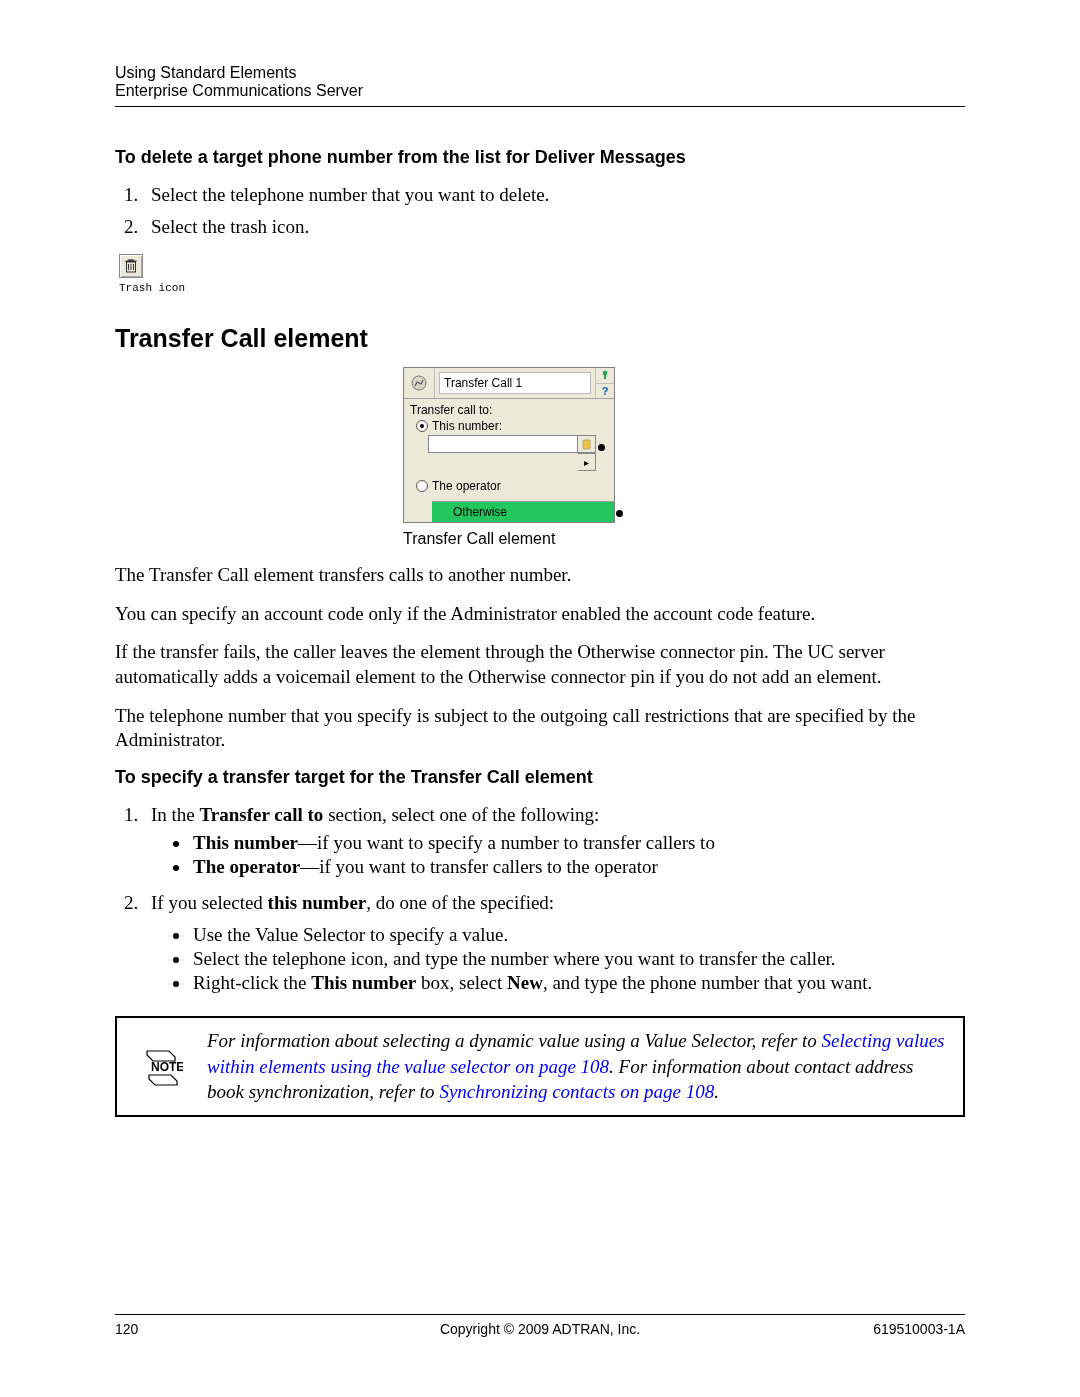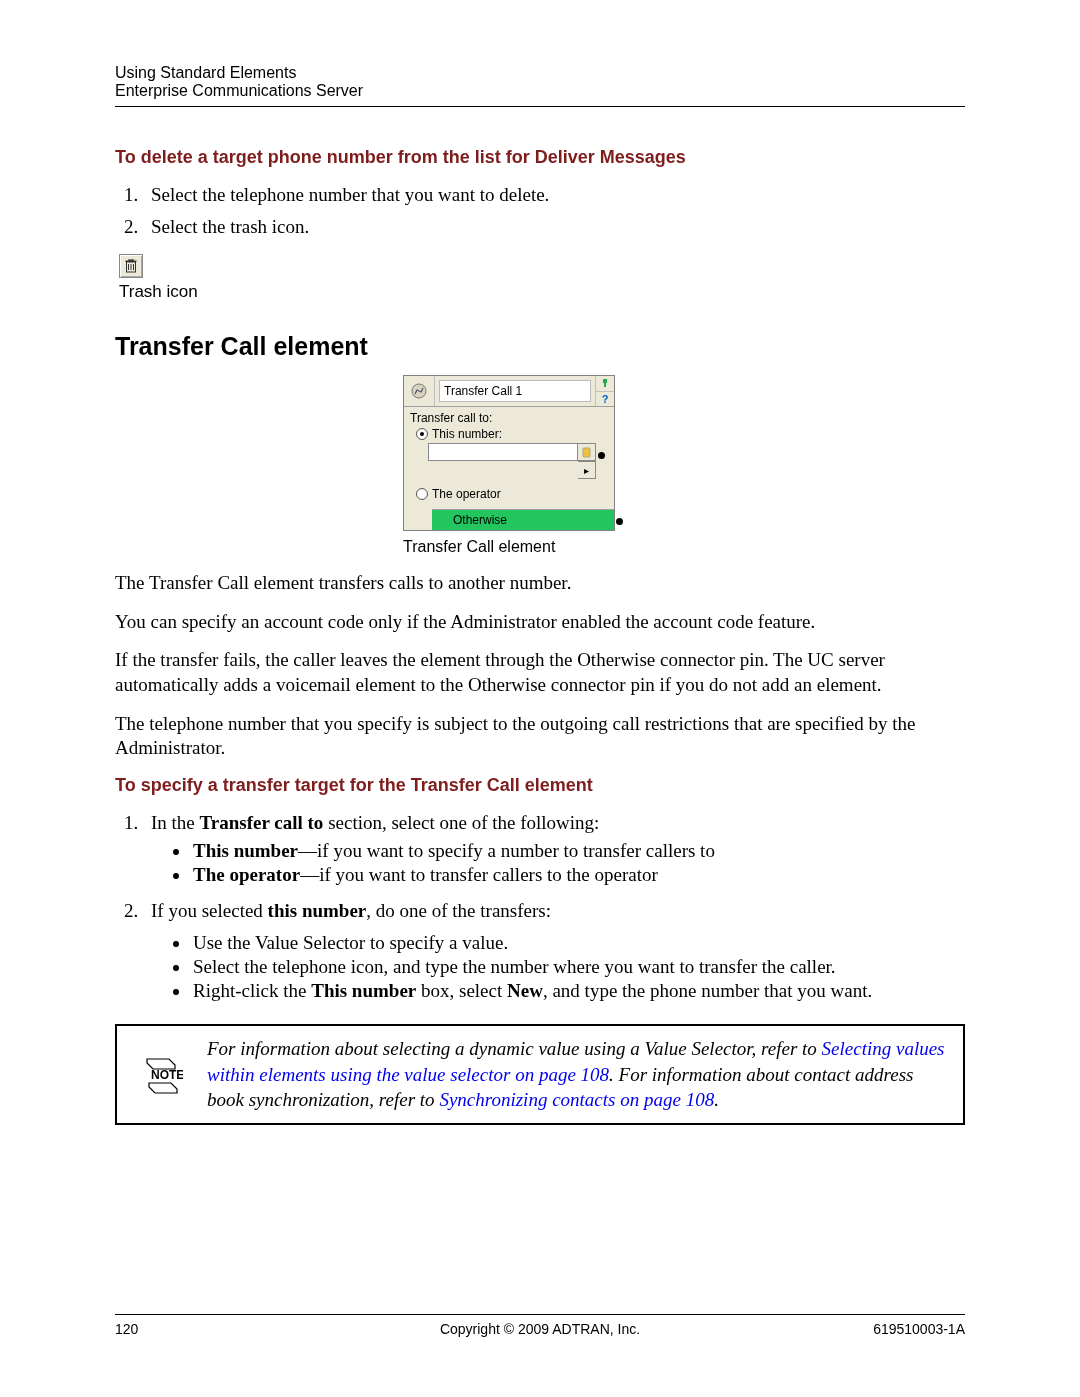--- a/index.html
+++ b/index.html
@@ -32,21 +32,21 @@
     flex-direction: column;
   }
   .hdr-rule {
     border-bottom: 1px solid #000;
     margin-bottom: 40px;
   }
   .sans-bold {
     font-family: Arial, Helvetica, sans-serif;
     font-weight: bold;
     font-size: 18px;
-    color: #7f1d1d;
+    color: #000000;
     margin-top: 4px;
     margin-bottom: 16px;
   }
   .h2 {
     font-family: Arial, Helvetica, sans-serif;
     font-weight: bold;
     font-size: 25px;
     color: #000;
     margin-top: 30px;
     margin-bottom: 14px;
@@ -78,22 +78,22 @@
     background: #ece9d8;
     border: 1px solid #888;
     box-shadow: inset 1px 1px 0 #fff, inset -1px -1px 0 #aaa;
     margin-top: 6px;
   }
   .trash-glyph {
     width: 12px;
     height: 14px;
   }
   .caption-small {
-    font-family: Liberation Sans, sans-serif;
-    font-size: 17px;
+    font-family: Liberation Mono, monospace;
+    font-size: 11px;
     margin-top: 4px;
   }
   .elem-wrap {
     width: 212px;
     margin-left: 288px;
     margin-top: 6px;
   }
   .elem-box {
     border: 1px solid #808080;
     background: #ece9d8;
@@ -347,21 +347,21 @@
 
   <ol class="num">
     <li>
       <span>In the </span><b>Transfer call to</b><span> section, select one of the following:</span>
       <ul class="bul">
         <li><b>This number</b><span>—if you want to specify a number to transfer callers to</span></li>
         <li><b>The operator</b><span>—if you want to transfer callers to the operator</span></li>
       </ul>
     </li>
     <li style="margin-top:14px;">
-      <span>If you selected </span><b>this number</b><span>, do one of the transfers:</span>
+      <span>If you selected </span><b>this number</b><span>, do one of the specified:</span>
       <ul class="bul" style="margin-top:10px;">
         <li>Use the Value Selector to specify a value.</li>
         <li>Select the telephone icon, and type the number where you want to transfer the caller.</li>
         <li>
           <span>Right-click the </span><b>This number</b><span> box, select </span><b>New</b><span>, and type the phone number that you want.</span>
         </li>
       </ul>
     </li>
   </ol>
 

